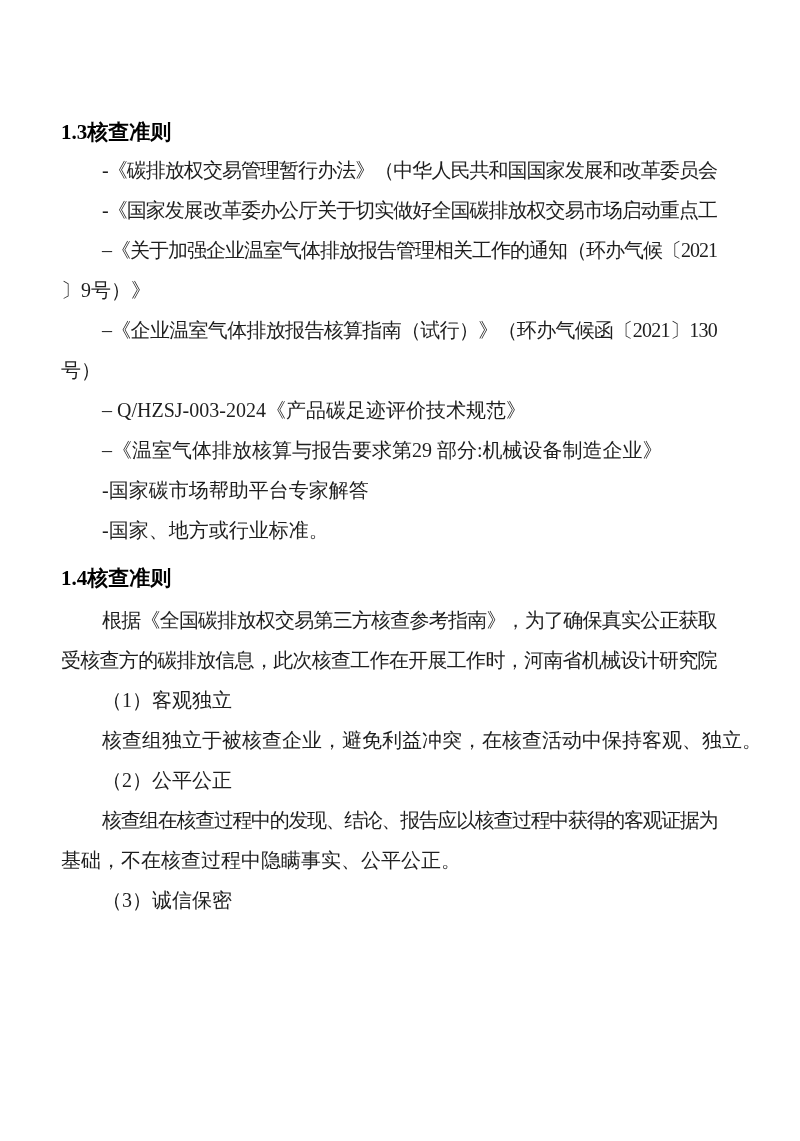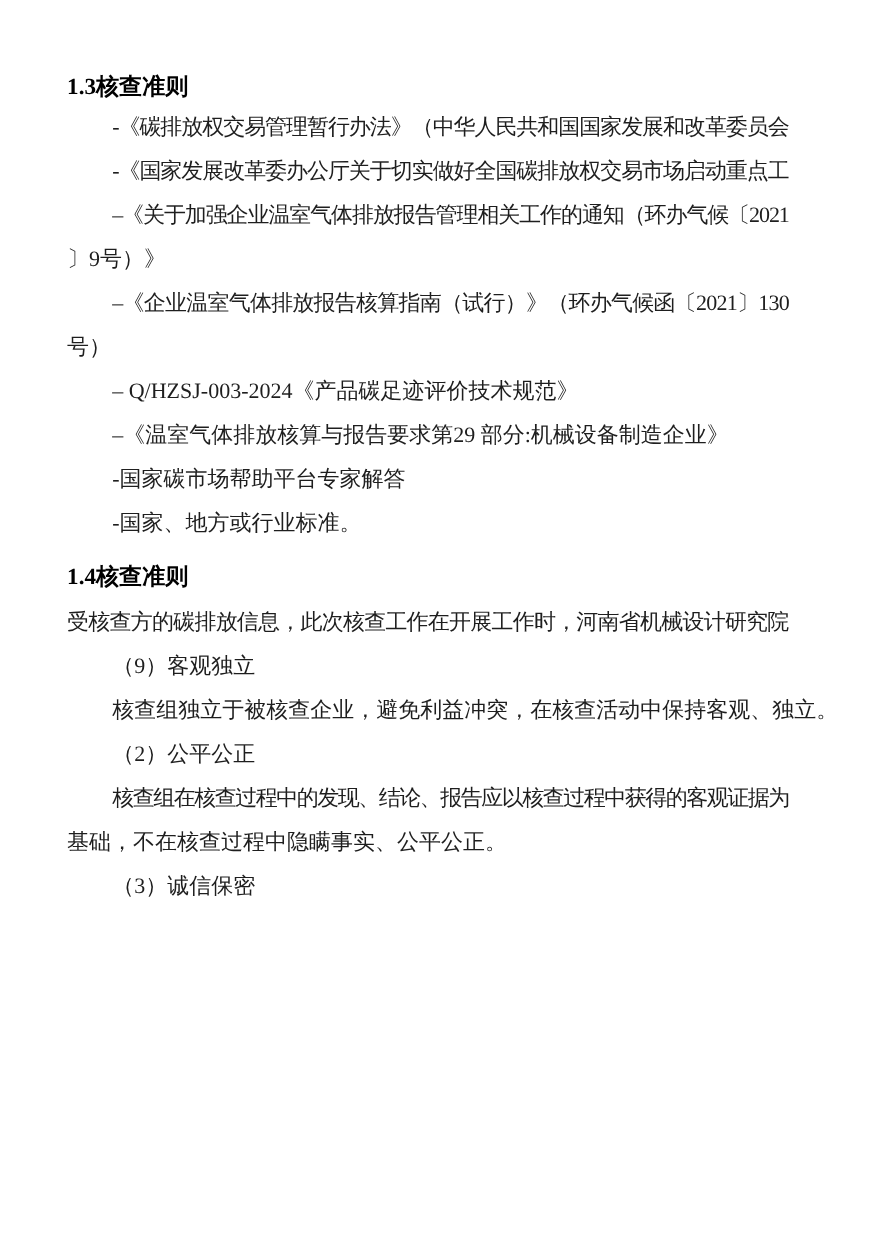--- a/index.html
+++ b/index.html
@@ -5,21 +5,21 @@
 <style>
   html,body{margin:0;padding:0;}
   body{
     width:800px;height:1141px;overflow:hidden;
     background:#ffffff;
   }
   .doc{
     box-sizing:content-box;
     width:656px;
     margin-left:61px;
-    padding-top:60px;
+    padding-top:114px;
     font-family:"Liberation Serif","DejaVu Serif",serif;
     font-size:20px;
     color:#1e1e1e;
   }
   .line{
     line-height:40px;
     height:40px;
     white-space:nowrap;
     text-align:left;
   }
@@ -42,20 +42,21 @@
   <div class="line ind fit" style="letter-spacing: -0.96px;">-《国家发展改革委办公厅关于切实做好全国碳排放权交易市场启动重点工</div>
   <div class="line ind fit" style="letter-spacing: -1px;">–《关于加强企业温室气体排放报告管理相关工作的通知（环办气候〔2021</div>
   <div class="line">〕9号）》</div>
   <div class="line ind fit" style="letter-spacing: -0.69px;">–《企业温室气体排放报告核算指南（试行）》（环办气候函〔2021〕130</div>
   <div class="line">号）</div>
   <div class="line ind">– Q/HZSJ-003-2024《产品碳足迹评价技术规范》</div>
   <div class="line ind">–《温室气体排放核算与报告要求第29 部分:机械设备制造企业》</div>
   <div class="line ind">-国家碳市场帮助平台专家解答</div>
   <div class="line ind">-国家、地方或行业标准。</div>
   <div class="line h h2">1.4核查准则</div>
+  <div class="line ind fit" style="letter-spacing: -0.78px;">根据《全国碳排放权交易第三方核查参考指南》，为了确保真实公正获取</div>
   <div class="line fit" style="letter-spacing: -0.71px;">受核查方的碳排放信息，此次核查工作在开展工作时，河南省机械设计研究院</div>
-  <div class="line ind">（9）客观独立</div>
+  <div class="line ind">（1）客观独立</div>
   <div class="line ind">核查组独立于被核查企业，避免利益冲突，在核查活动中保持客观、独立。</div>
   <div class="line ind">（2）公平公正</div>
   <div class="line ind fit" style="letter-spacing: -1.36px;">核查组在核查过程中的发现、结论、报告应以核查过程中获得的客观证据为</div>
   <div class="line">基础，不在核查过程中隐瞒事实、公平公正。</div>
   <div class="line ind">（3）诚信保密</div>
 </div>
 
 </body></html>

